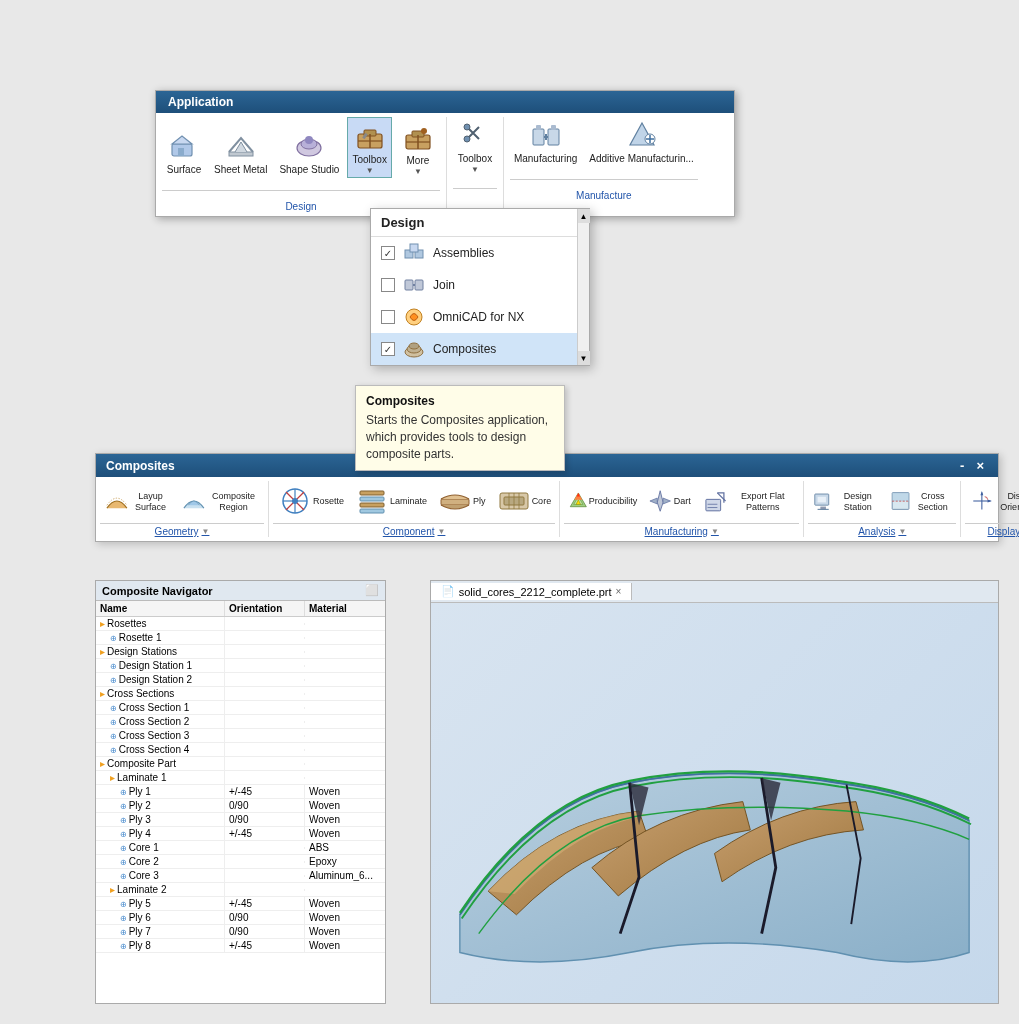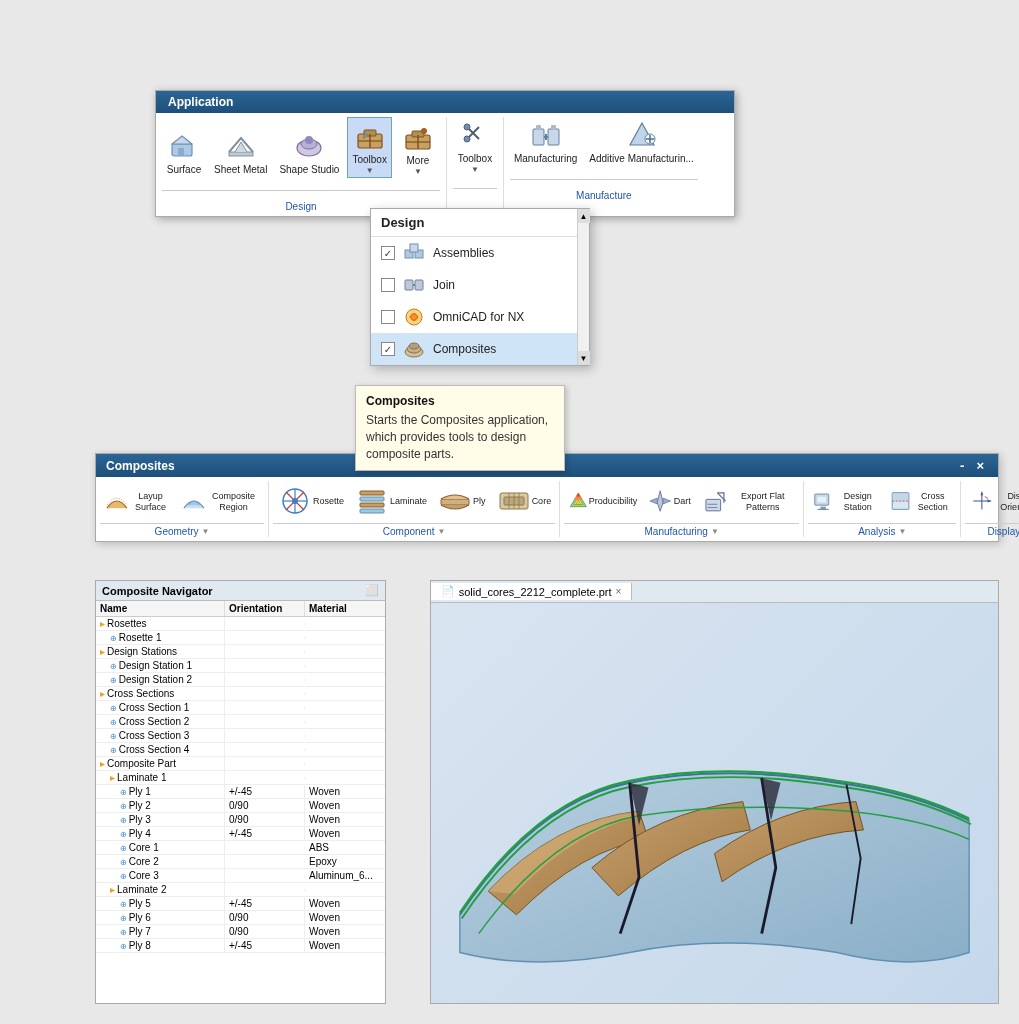--- a/index.html
+++ b/index.html
@@ -246,20 +246,21 @@
       font-size: 10px;
       color: #2255aa;
       text-align: center;
       border-top: 1px solid #ccc;
       padding-top: 2px;
       margin-top: 2px;
       display: flex;
       align-items: center;
       justify-content: center;
       gap: 3px;
+      text-decoration: underline;
     }
     .comp-group-arrow {
       font-size: 8px;
       color: #888;
     }
 
     
     .navigator-panel {
       position: absolute;
       top: 580px;

